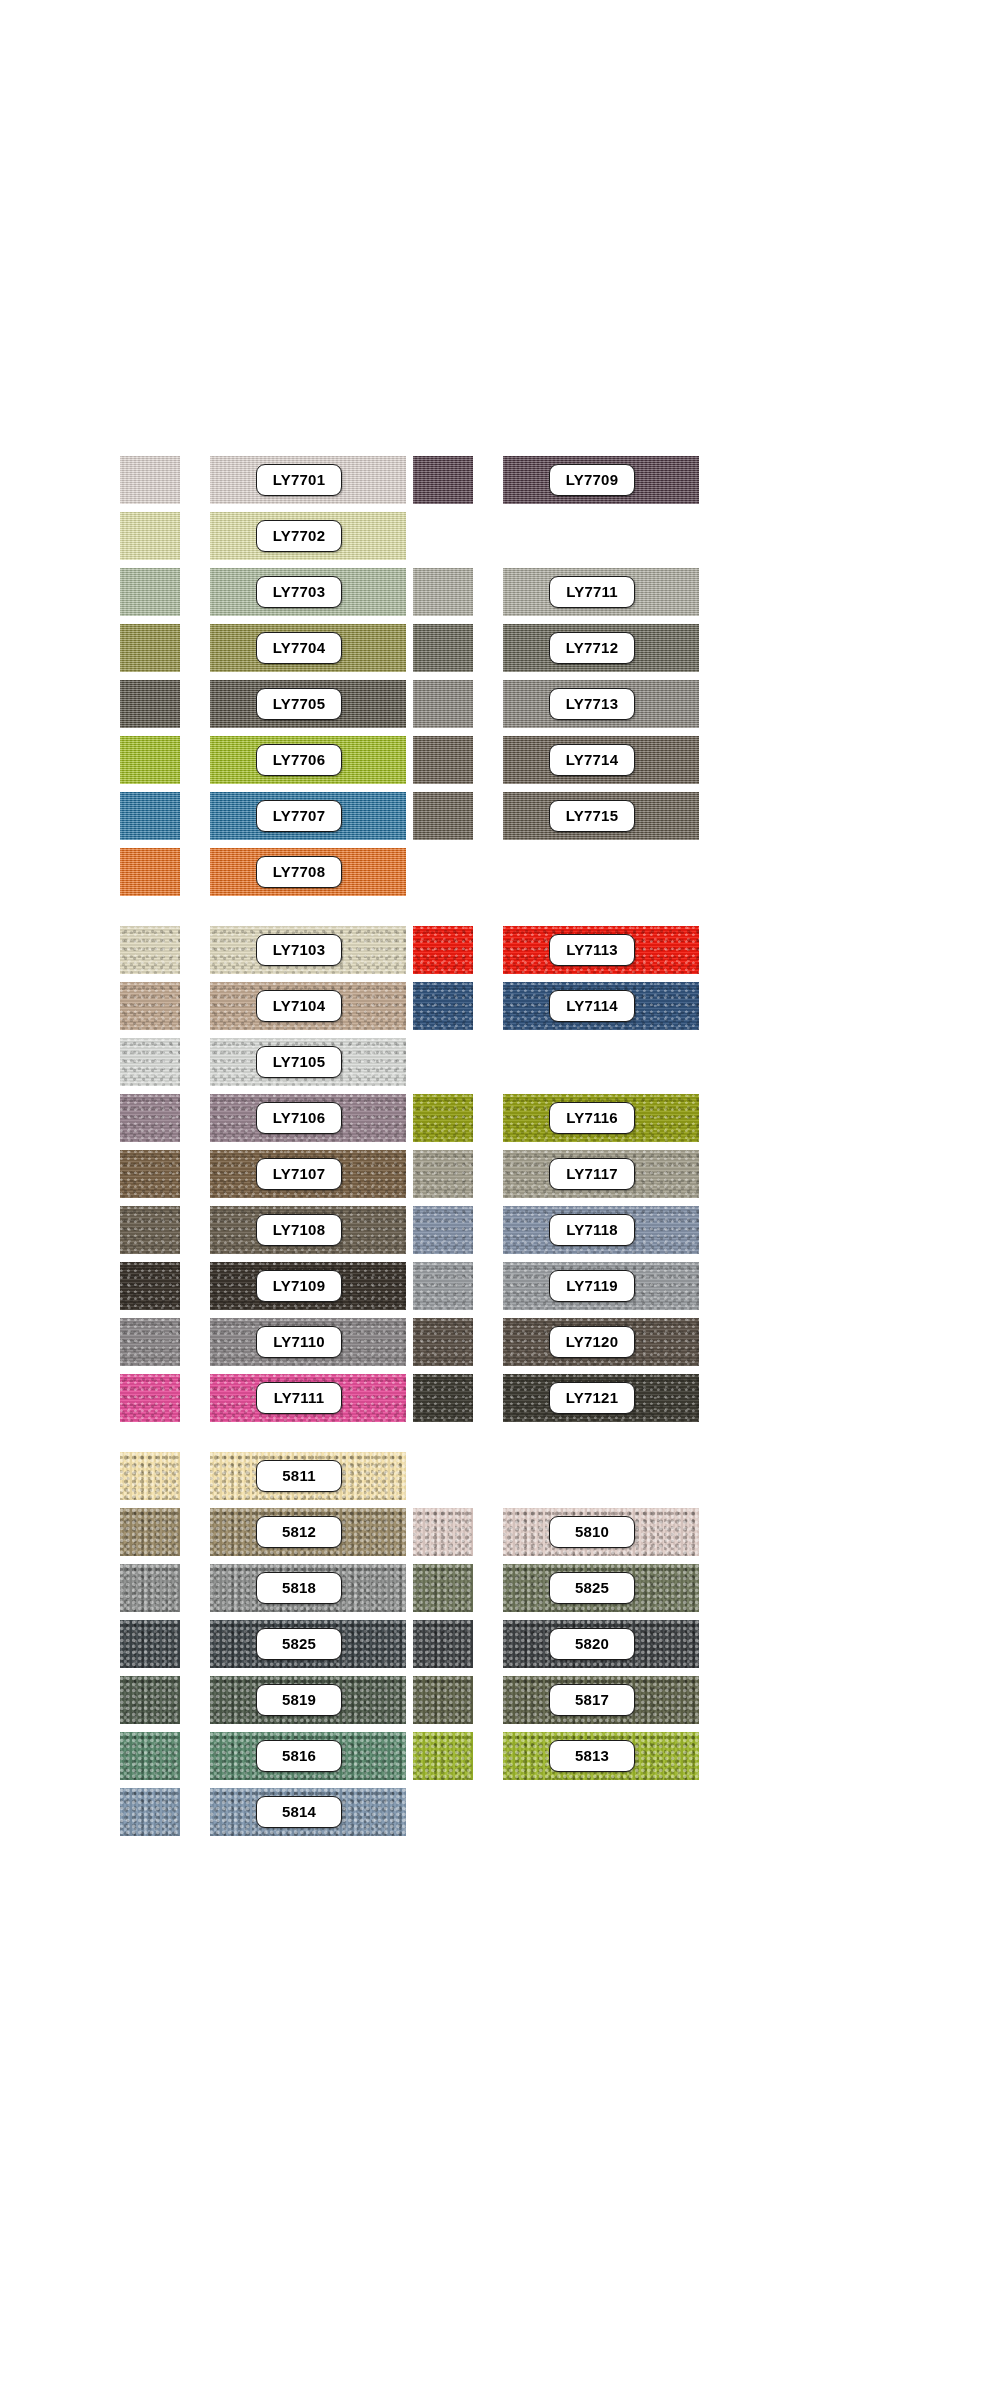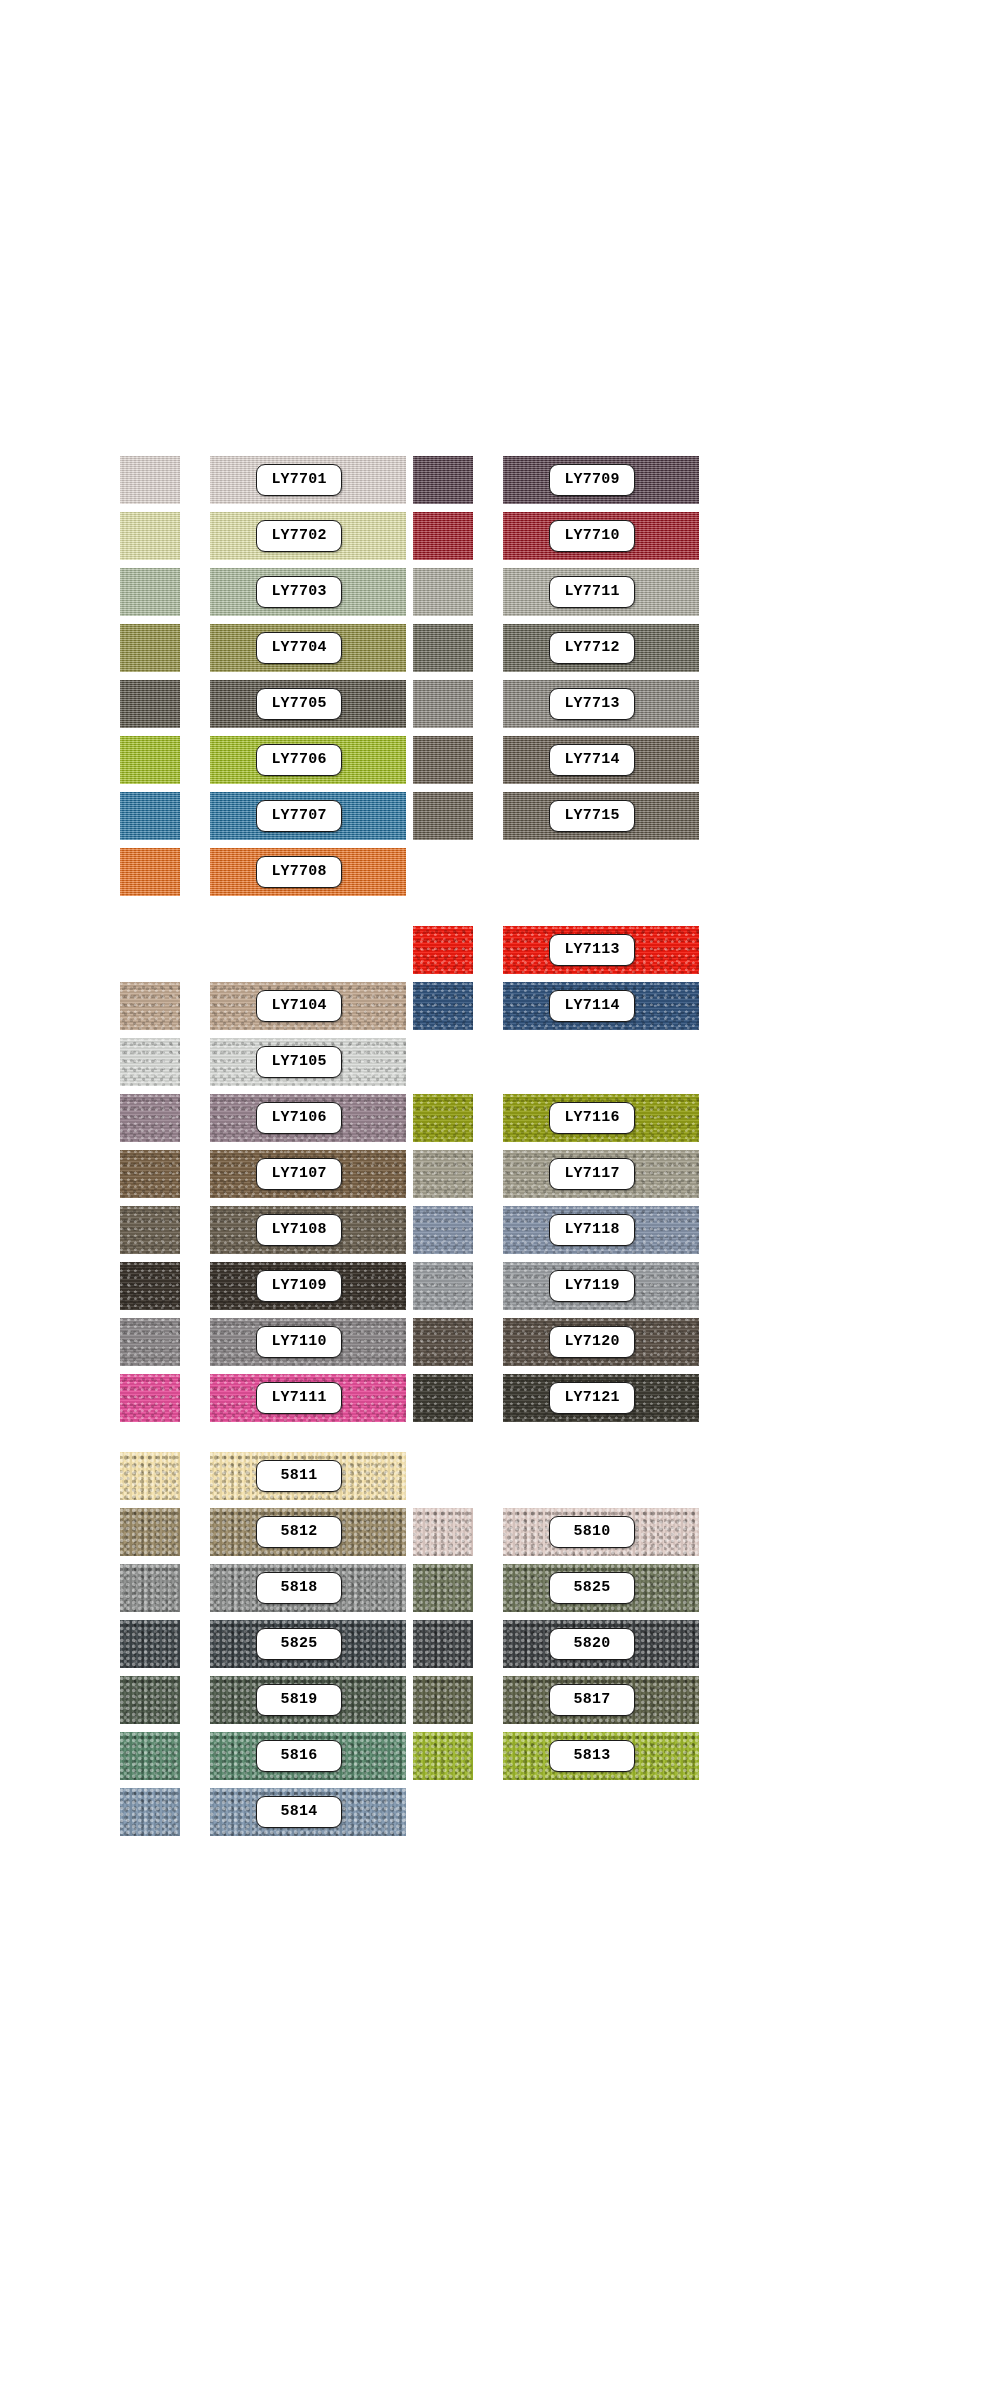--- a/index.html
+++ b/index.html
@@ -26,21 +26,20 @@
     position: absolute;
     left: 0;
     top: 0;
     width: 1000px;
   }
 
   .swatch-row {
     position: relative;
     height: 56px;
     margin-bottom: 0;
-    font-family: Liberation Mono, monospace;
   }
 
   .group-gap {
     height: 22px;
   }
 
   
   .col {
     position: absolute;
     top: 0;
@@ -160,29 +159,20 @@
       <div class="swatch-row">
         <div class="col col-left">
           <div class="chip" style="background: rgb(223, 224, 164);">
             <div class="tex tex-weave"></div>
           </div>
           <div class="bar" style="background: rgb(223, 224, 164);">
             <div class="tex tex-weave"></div>
           </div>
           <div class="label-pill">LY7702</div>
         </div>
-        <div class="col col-right">
-          <div class="chip" style="background: rgb(155, 17, 30);">
-            <div class="tex tex-weave"></div>
-          </div>
-          <div class="bar" style="background: rgb(155, 17, 30);">
-            <div class="tex tex-weave"></div>
-          </div>
-          <div class="label-pill">LY7710</div>
-        </div>
       </div>
       <div class="swatch-row">
         <div class="col col-left">
           <div class="chip" style="background: rgb(168, 184, 154);">
             <div class="tex tex-weave"></div>
           </div>
           <div class="bar" style="background: rgb(168, 184, 154);">
             <div class="tex tex-weave"></div>
           </div>
           <div class="label-pill">LY7703</div>
@@ -283,20 +273,29 @@
             <div class="tex tex-weave"></div>
           </div>
           <div class="bar" style="background: rgb(232, 106, 23);">
             <div class="tex tex-weave"></div>
           </div>
           <div class="label-pill">LY7708</div>
         </div>
       </div>
       <div class="group-gap"></div>
       <div class="swatch-row">
+        <div class="col col-left">
+          <div class="chip" style="background: rgb(226, 220, 194);">
+            <div class="tex tex-boucle"></div>
+          </div>
+          <div class="bar" style="background: rgb(226, 220, 194);">
+            <div class="tex tex-boucle"></div>
+          </div>
+          <div class="label-pill">LY7103</div>
+        </div>
         <div class="col col-right">
           <div class="chip" style="background: rgb(244, 27, 15);">
             <div class="tex tex-boucle"></div>
           </div>
           <div class="bar" style="background: rgb(244, 27, 15);">
             <div class="tex tex-boucle"></div>
           </div>
           <div class="label-pill">LY7113</div>
         </div>
       </div>

